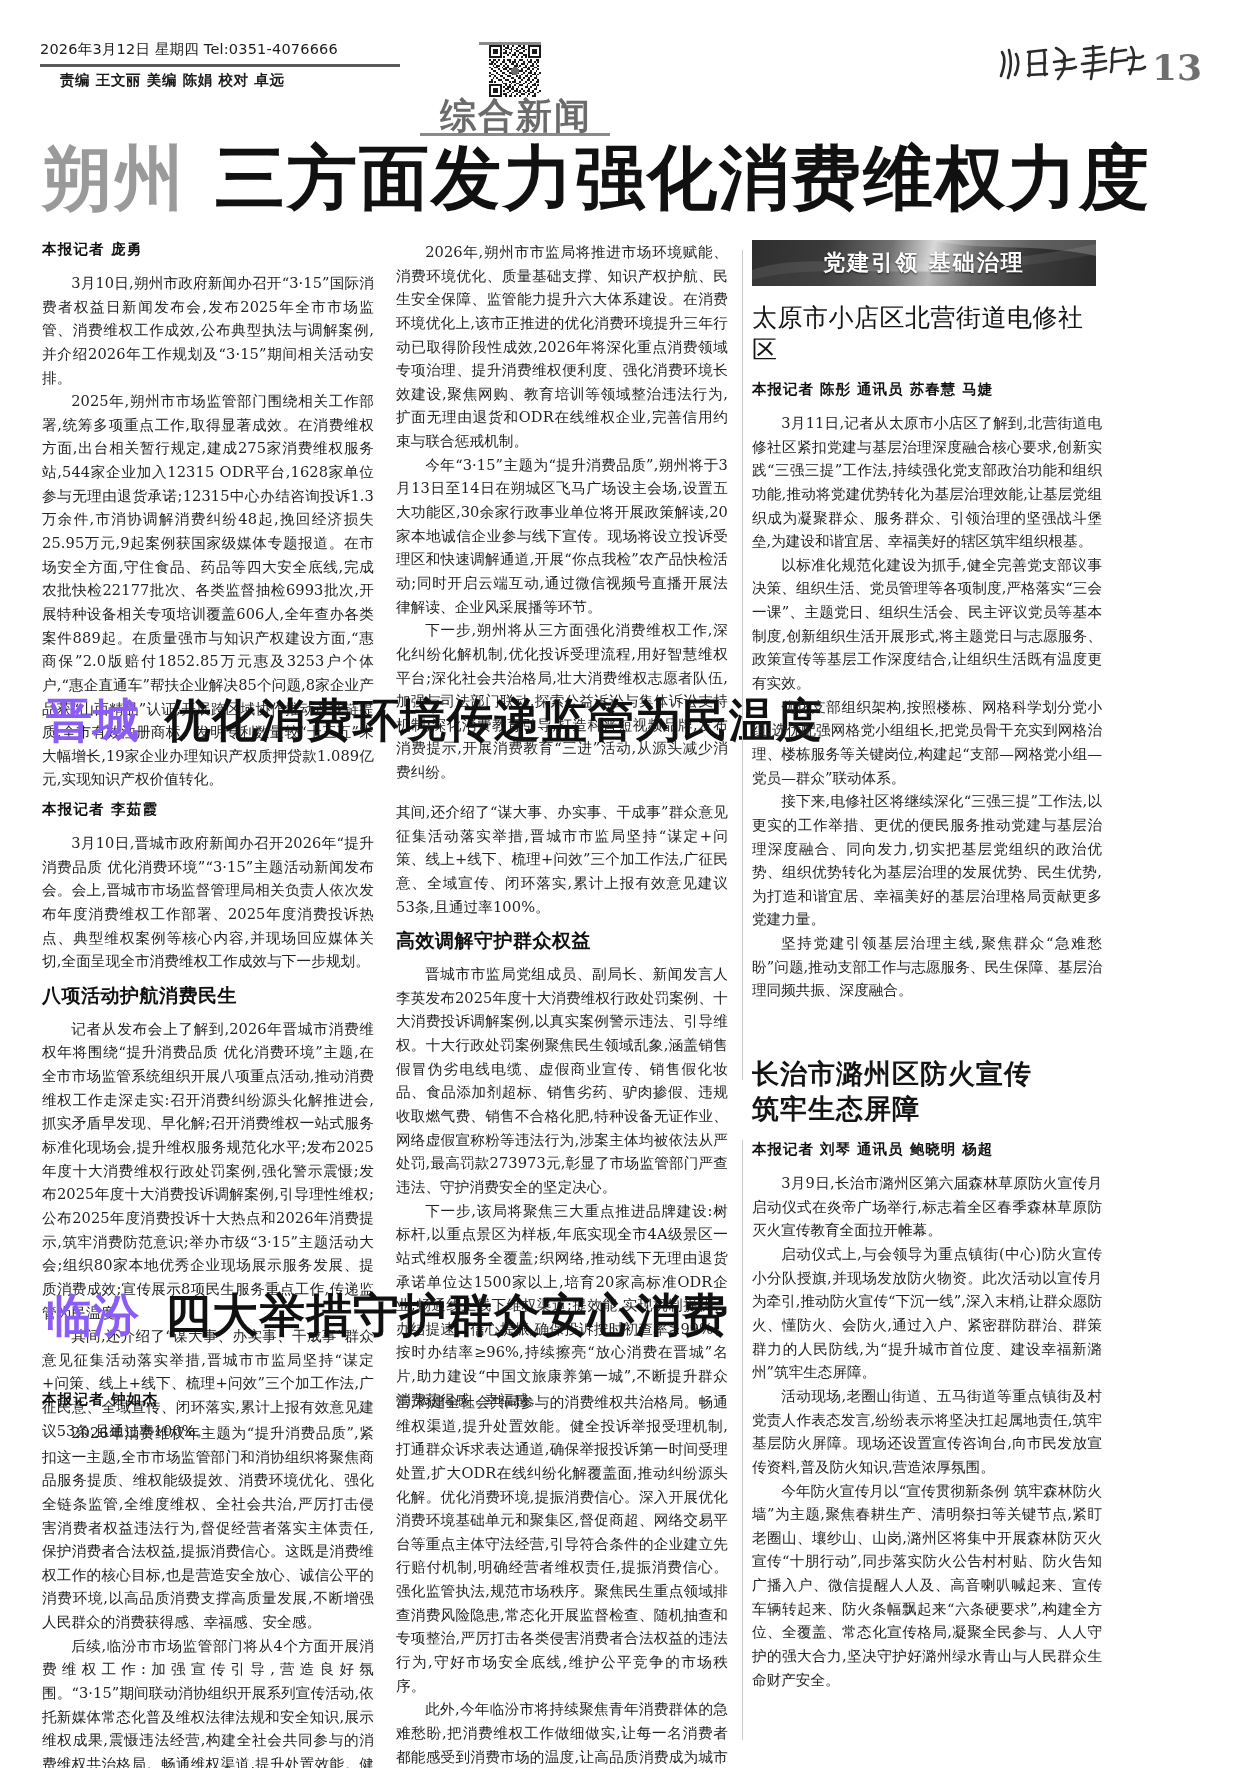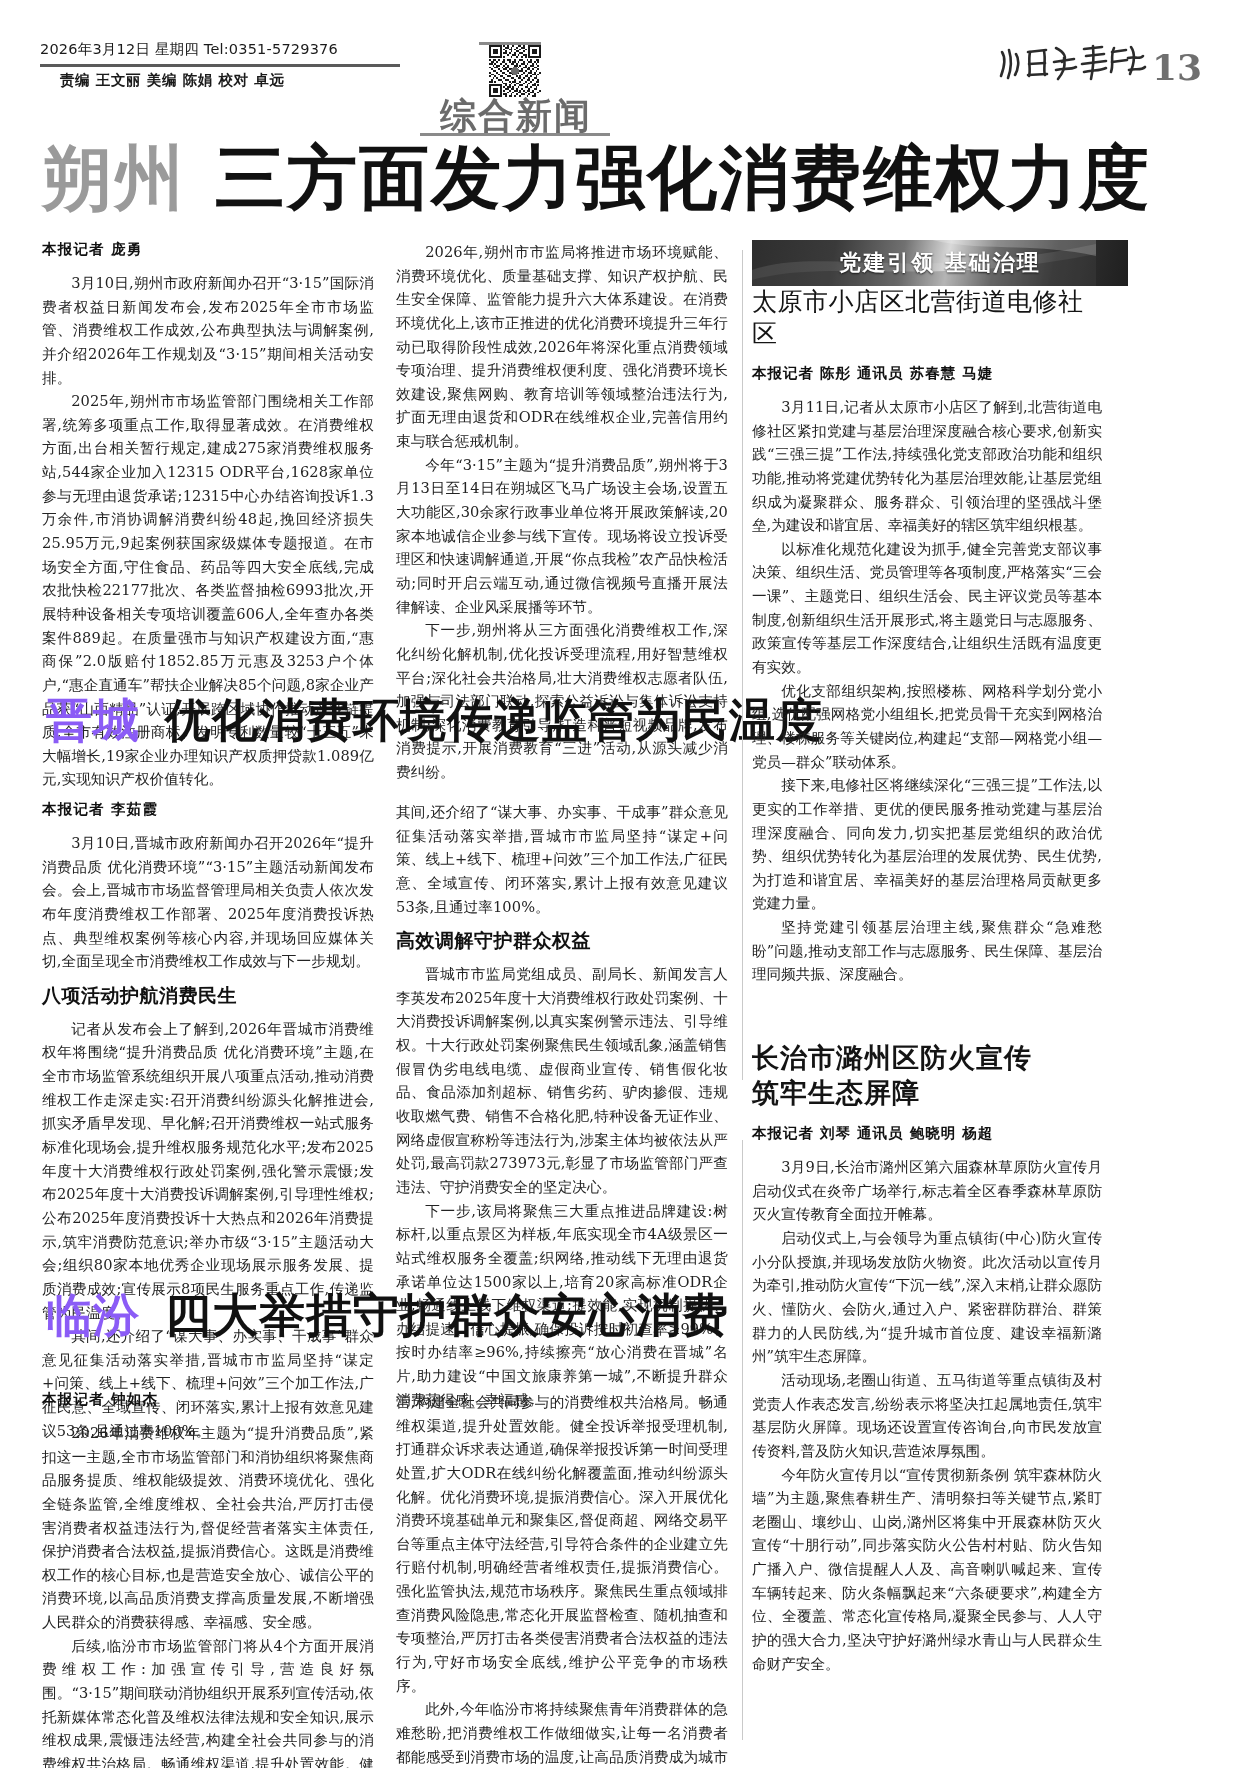--- a/index.html
+++ b/index.html
@@ -62,23 +62,24 @@
   .body p + p{margin-top:0;}
 
   .col{position:absolute;}
 
   
   .vrule{position:absolute;width:1px;background:#c9c9c9;}
 
   
   .sidebar{position:absolute;left:752px;top:240px;width:450px;}
   .banner{
-    position:relative;width:376px;height:46px;overflow:hidden;
+    position:relative;width:344px;height:46px;overflow:hidden;
     background:linear-gradient(100deg,#2e2e2e 0%,#3a3a3a 22%,#717171 40%,#d9d9d9 52%,#6e6e6e 64%,#343434 80%,#1f1f1f 100%);
     display:flex;align-items:center;justify-content:center;
+    margin-bottom:16px;
   }
   .banner .swoosh{position:absolute;inset:0;}
   .banner-text{
     position:relative;z-index:2;
     font-family:"DejaVu Sans","Liberation Sans",sans-serif;
     font-size:22px;font-weight:700;color:#fff;letter-spacing:2px;
     text-shadow:0 1px 2px rgba(0,0,0,.75);
   }
   .sb-title{
     font-family:"DejaVu Sans","Liberation Sans",sans-serif;
@@ -97,21 +98,21 @@
     font-size:27px;font-weight:700;color:#141414;letter-spacing:1px;line-height:1.3;
   }
 </style>
 </head>
 <body>
 
 <div class="page">
 
   <div class="masthead">
     <div class="mh-left">
-      <div class="mh-date">2026年3月12日 星期四 Tel:0351-5729376</div>
+      <div class="mh-date">2026年3月12日 星期四 Tel:0351-4076666</div>
       <div class="mh-rule"></div>
       <div class="mh-credits">责编 王文丽 美编 陈娟 校对 卓远</div>
     </div>
 
     <div class="mh-center">
       <div class="mh-line-l"></div>
       <div class="qr">
         <svg width="52" height="52" viewBox="0 0 29 29" shape-rendering="crispEdges">
           <rect width="29" height="29" fill="#fff"></rect>
           <g fill="#1a1a1a">

